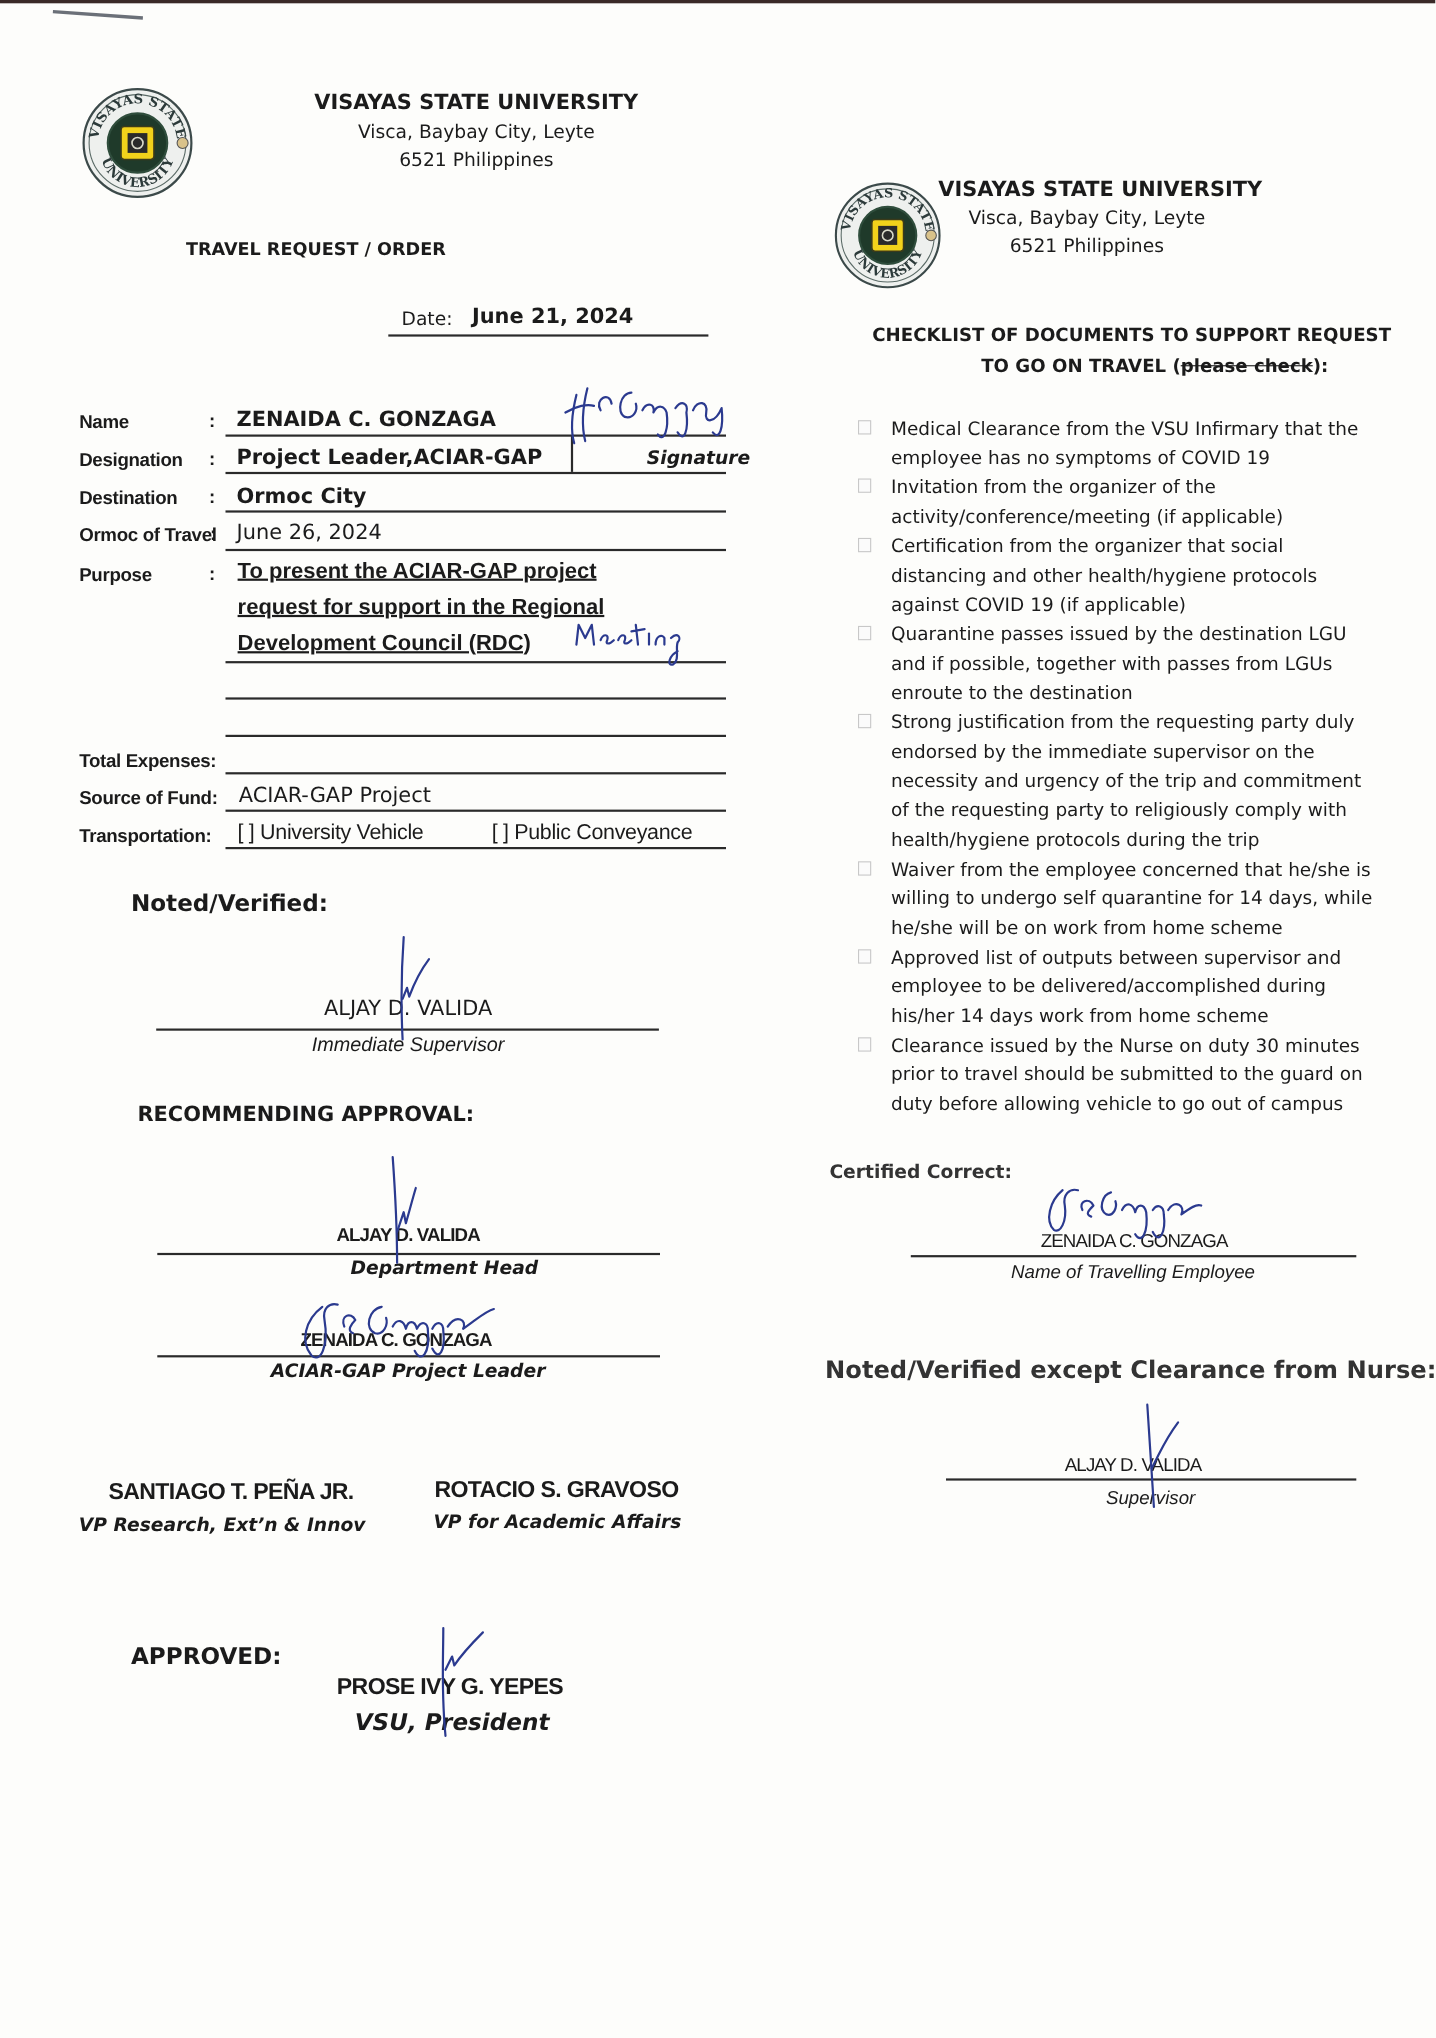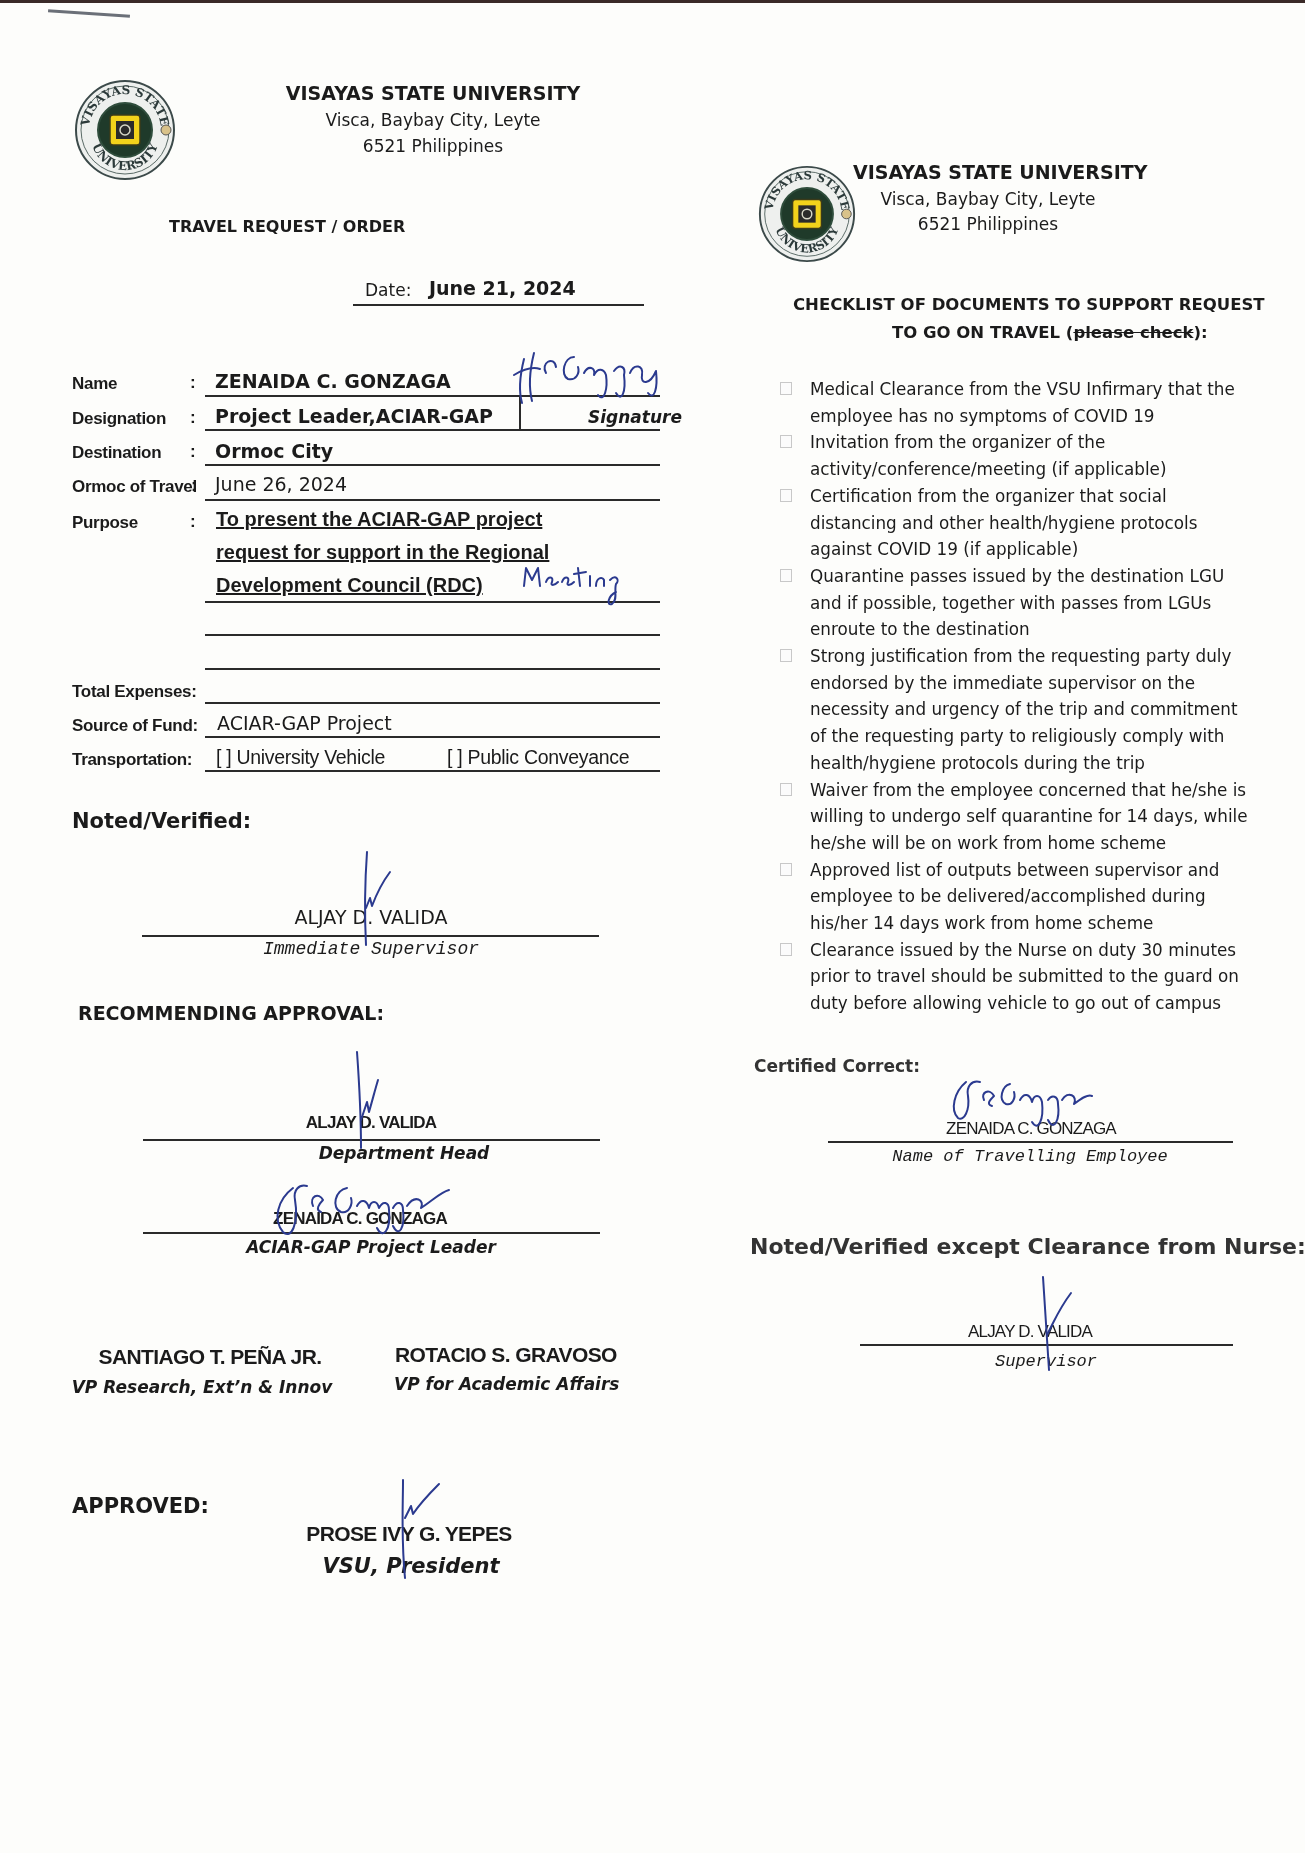--- a/index.html
+++ b/index.html
@@ -12,25 +12,25 @@
   .hdr-title { font-family:"DejaVu Sans", sans-serif; font-weight:bold; font-size:19px; }
   .hdr-sub { font-family:"DejaVu Sans", sans-serif; font-size:17px; }
   .center { transform:translateX(-50%); text-align:center; }
   .doc-title { font-family:"DejaVu Sans", sans-serif; font-weight:bold; font-size:16px; }
   .lbl { font-family:"Liberation Sans", sans-serif; font-weight:bold; font-size:17px; letter-spacing:-0.3px; }
   .val { font-family:"DejaVu Sans", sans-serif; font-weight:bold; font-size:19px; }
   .val-plain { font-family:"DejaVu Sans", sans-serif; font-size:19px; }
   .val-ul { font-family:"Liberation Sans", sans-serif; font-weight:bold; font-size:20px; text-decoration:underline; }
   .hline { position:absolute; height:1.5px; background:#2a2a2a; }
   .vline { position:absolute; width:1.5px; background:#2a2a2a; }
-  .section { font-family:"DejaVu Sans", sans-serif; font-weight:bold; font-size:20px; }
+  .section { font-family:"DejaVu Sans", sans-serif; font-weight:bold; font-size:20px;margin-left:47px; }
   .sig-name { font-family:"Liberation Sans", sans-serif; font-weight:bold; font-size:19px; letter-spacing:-0.6px; }
   .sig-name-sm { font-family:"Liberation Sans", sans-serif; font-weight:bold; font-size:17px; letter-spacing:-0.8px; }
   .sig-name-lg { font-family:"Liberation Sans", sans-serif; font-weight:bold; font-size:21px; letter-spacing:-0.6px; }
-  .sig-role { font-family:Liberation Mono, monospace; font-style:italic; font-size:17px; }
+  .sig-role { font-family:Liberation Sans, sans-serif; font-style:italic; font-size:17px; }
   .sig-role-b { font-family:"DejaVu Sans", sans-serif; font-style:italic; font-weight:bold; font-size:17px; }
   .check-head { font-family:"DejaVu Sans", sans-serif; font-weight:bold; font-size:16.5px;margin-left:28px; }
   .strike { text-decoration:line-through; }
   .check-item { position:absolute; left:780px; width:520px; }
   .check-box { position:absolute; left:0; top:6px; width:10px; height:11px; border:1px solid #c8c8c8; background:#fbfbfb; }
   .check-text { position:absolute; left:30px; top:0; font-family:"DejaVu Sans", sans-serif; font-size:16.8px; line-height:26.7px; white-space:nowrap; }
   .ink { position:absolute; overflow:visible; }
   .ink path { fill:none; stroke:#2b3a8f; stroke-width:2; stroke-linecap:round; stroke-linejoin:round; }
   .logo { position:absolute; }
 </style>

